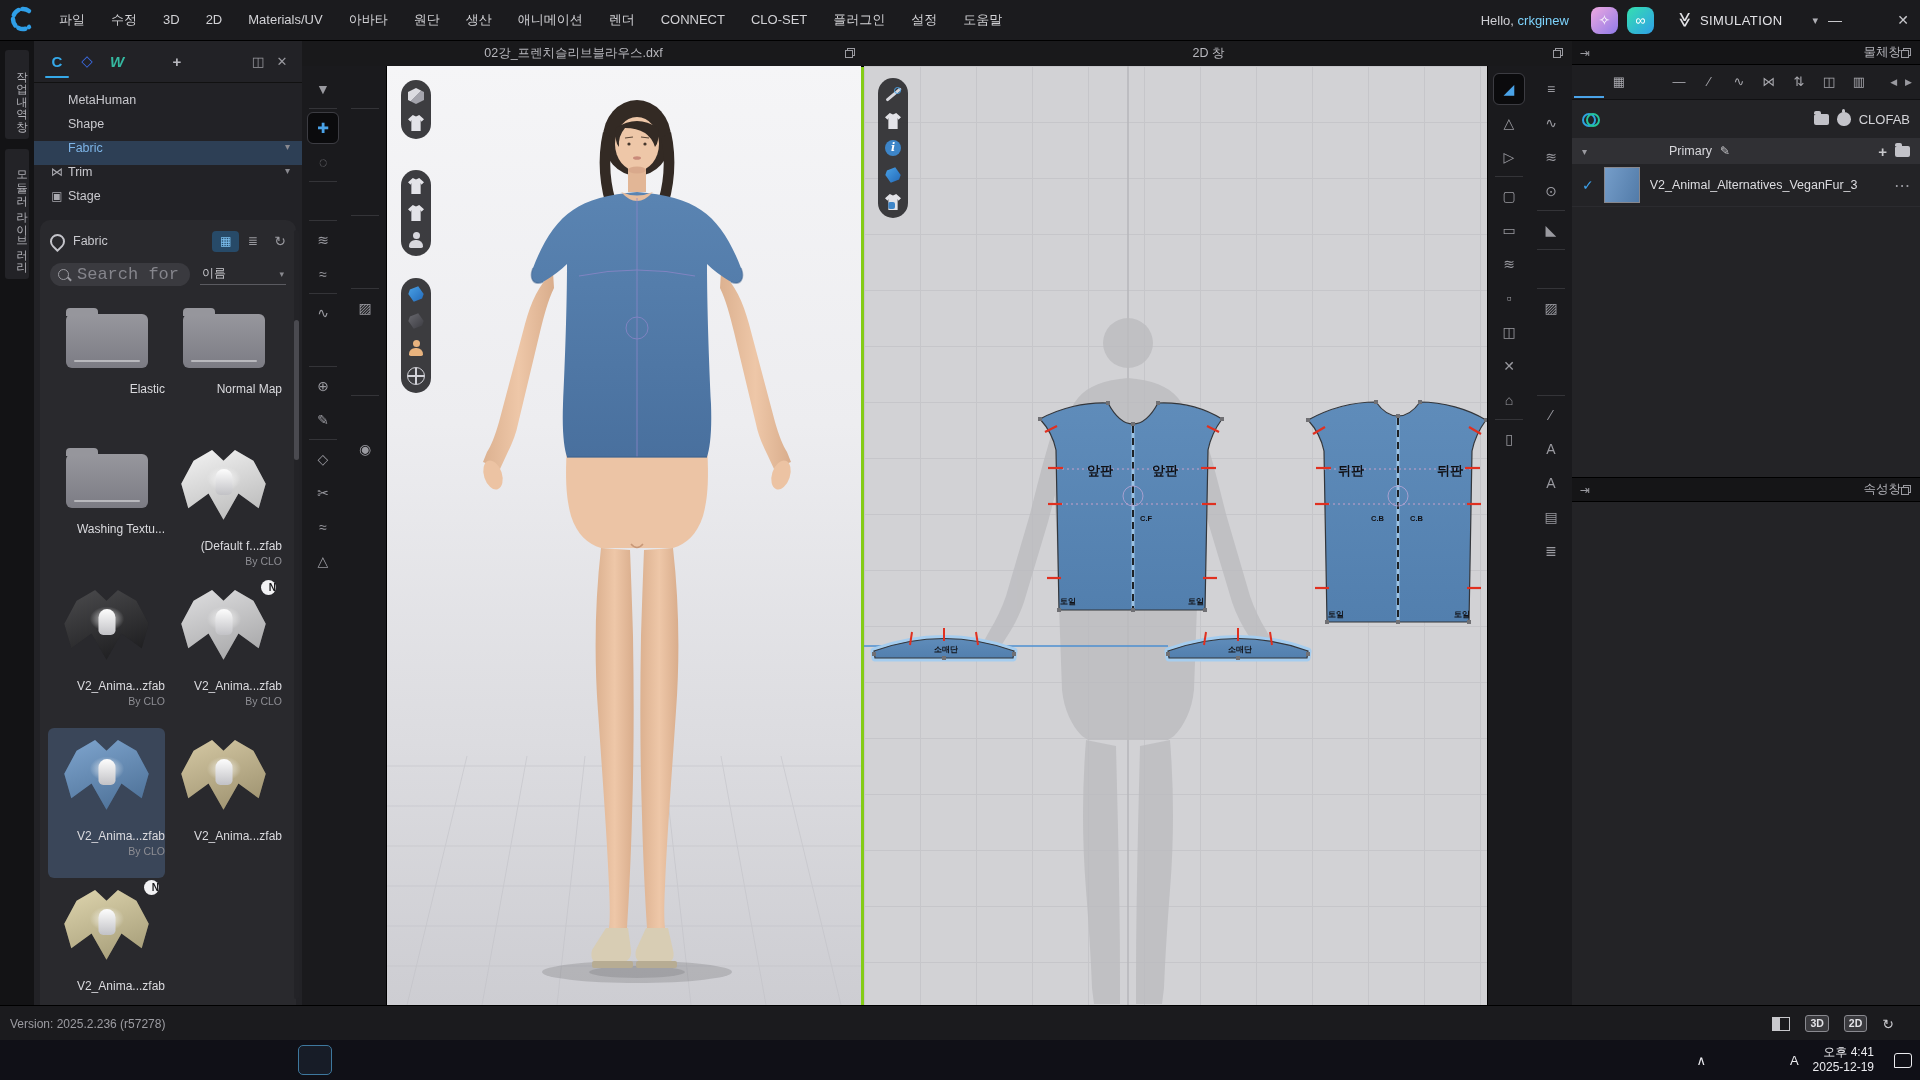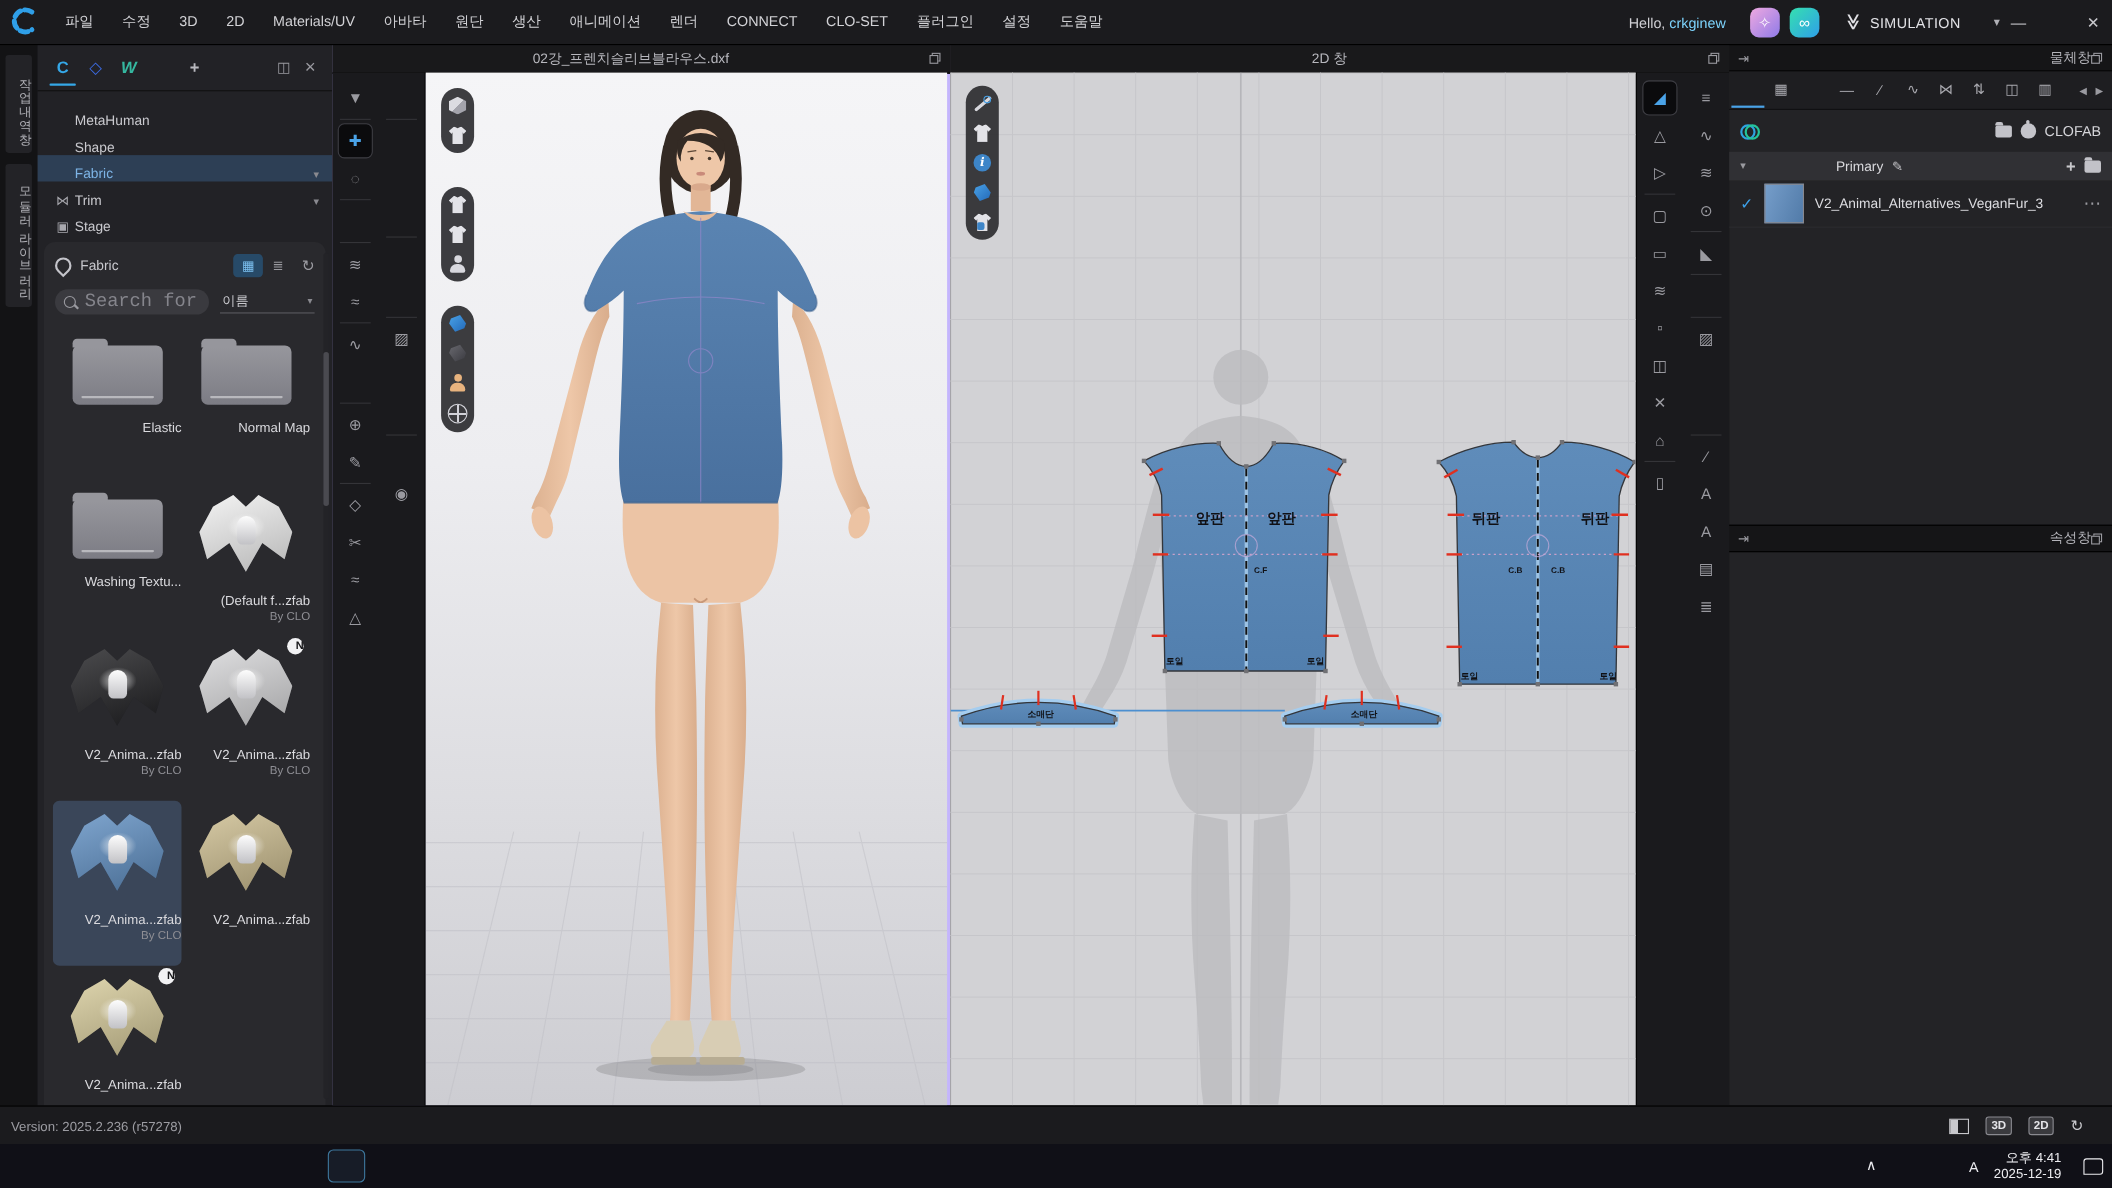--- a/index.html
+++ b/index.html
@@ -35,21 +35,21 @@
         margin:10px auto 6px;border-radius:3px;letter-spacing:1px;text-align:center}
   
   #library{position:absolute;left:34px;top:40px;width:268px;height:965px;background:#222226;overflow:hidden}
   .lib-head{height:42px;display:flex;align-items:center;padding:0 8px;border-bottom:1px solid #111}
   .lh-tab{width:30px;height:30px;display:flex;align-items:center;justify-content:center;color:#b9b9bf;font-size:15px;font-weight:bold;position:relative}
   .lh-tab.sel{color:#35a8e8}
   .lh-tab.sel::after{content:"";position:absolute;left:3px;right:3px;bottom:-2px;height:2px;background:#35a8e8;border-radius:2px}
   .lh-tab:nth-child(2){color:#3b6ae0}.lh-tab:nth-child(3){color:#35b8a0;font-style:italic}
   .lh-spacer{flex:1}
   .lh-act{width:24px;height:24px;display:flex;align-items:center;justify-content:center;color:#9a9aa0;font-size:13px}
-  .trow{height:24px;display:flex;align-items:flex-end;padding-left:12px;color:#c9c9ce;font-size:12.5px}
+  .trow{height:24px;display:flex;align-items:flex-start;padding-left:12px;color:#c9c9ce;font-size:12.5px}
   .trow .ticon{width:22px;display:flex;align-items:center;justify-content:center;color:#a8a8ae;font-size:12px}
   .trow .tlabel{flex:1}
   .trow .tcaret{display:none;color:#8a8a90;margin-right:12px;font-size:10px}
   .trow .tcaret.show{display:block}
   .trow.sel{background:#2d3f55}
   .trow.sel .tlabel{color:#7db4e6}
   .lib-card{position:absolute;left:6px;right:6px;top:180px;bottom:0;background:#29292d;border-radius:10px 10px 0 0;overflow:hidden}
   .loc-row{height:34px;display:flex;align-items:center;padding:4px 10px 0}
   .loc-label{color:#c9c9ce;font-size:12.5px;margin-left:8px;flex:1}
   .vbtn{width:27px;height:21px;border-radius:4px;display:flex;align-items:center;justify-content:center;color:#9a9aa0;font-size:12px}
@@ -85,21 +85,21 @@
   .nbadge:empty{display:none}
   .lscroll{position:absolute;right:3px;top:190px;width:5px;bottom:6px;background:#232327;border-radius:3px}
   .lscroll .thumb{position:absolute;left:0;right:0;top:90px;height:140px;background:#4a4a50;border-radius:3px}
   
   .tbcol{width:42px;padding-top:4px}
   .tbi{width:30px;height:30px;border-radius:5px;display:flex;align-items:center;justify-content:center;color:#9a9aa0;font-size:14px;margin:4px auto;position:relative}
   .tbi.sel{background:#0b0b0d;outline:1px solid #3c3c42;color:#4aa3e8}
   .tbsep{display:none}
   .tbsep.show{display:block;height:1px;background:#343438;margin:3px 7px}
   
-  #win3d{position:absolute;left:302px;top:40px;width:562px;height:965px;background:#c4b5fd}
+  #win3d{position:absolute;left:302px;top:40px;width:562px;height:965px;background:#84cc16}
   #w3body{position:absolute;left:0;top:26px;right:0;bottom:0;display:flex}
   #tb3d{display:flex;background:#1a1a1d;border-right:1px solid #000}
   #cv3d{position:relative;width:474px;height:939px;background:linear-gradient(180deg,#f5f5f7 0%,#ededf0 38%,#dcdce0 72%,#cdcdd2 100%);overflow:hidden}
   .pill{position:absolute;left:14px;background:rgba(44,44,48,.92);border-radius:16px;padding:8px 0;display:flex;flex-direction:column;gap:11px;align-items:center;width:30px;z-index:5}
   
   #win2d{position:absolute;left:864px;top:40px;width:708px;height:965px;background:#19191b}
   #w2body{position:absolute;left:0;top:26px;right:0;bottom:0;display:flex}
   #cv2d{position:relative;width:628px;height:939px;overflow:hidden;background:#d2d2d5;
         background-image:linear-gradient(#c6c6ca 1px,transparent 1px),linear-gradient(90deg,#c6c6ca 1px,transparent 1px);
         background-size:56px 56px}

